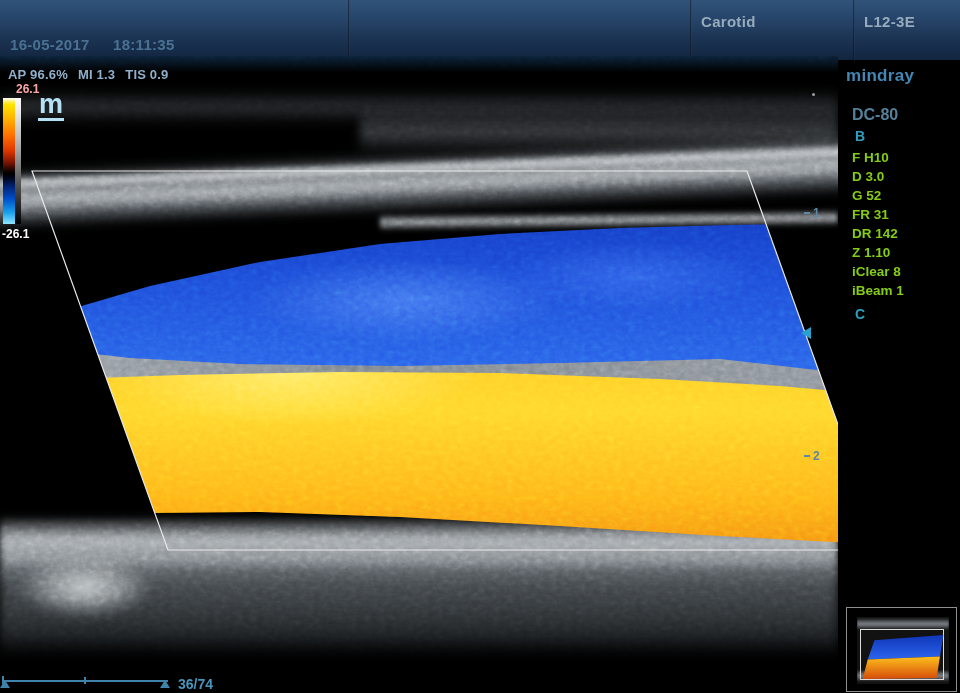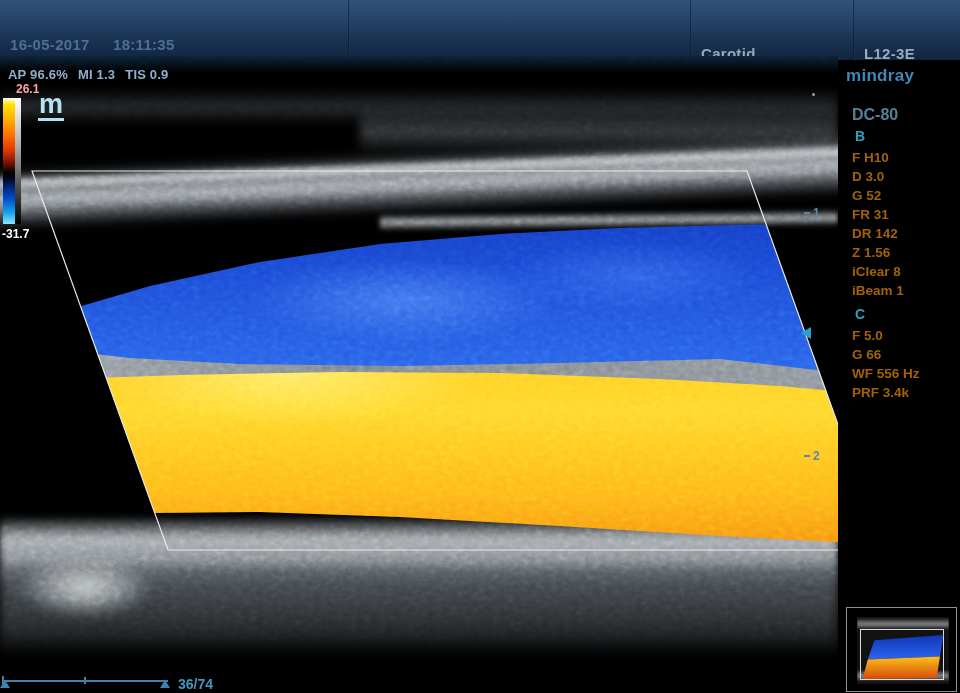--- a/index.html
+++ b/index.html
@@ -8,21 +8,21 @@
   .screen { position:relative; width:960px; height:693px; background:#000; overflow:hidden; }
 
   
   .topbar { position:absolute; left:0; top:0; width:960px; height:62px;
     background:linear-gradient(180deg,#31537a 0%,#27456a 30%,#1b3352 65%,#122540 100%);
     border-bottom:2px solid #000; }
   .topbar .vdiv { position:absolute; top:0; width:2px; height:62px;
     background:linear-gradient(90deg,rgba(0,0,0,.55),rgba(90,130,170,.18)); }
   .tb-text { position:absolute; font-weight:bold; font-size:15px; letter-spacing:.3px; }
   .tb-dim  { color:#4a7193; }
-  .tb-lt   { color:#97abbe;margin-top:32px; }
+  .tb-lt   { color:#97abbe; }
 
   
   .image-area { position:absolute; left:0; top:56px; width:838px; height:612px;
     background:#000; overflow:hidden; }
   .ia-topnavy { position:absolute; left:0; top:0; width:838px; height:16px;
     background:linear-gradient(180deg,#0b2136 0%,rgba(4,12,20,.0) 100%); }
   .glayer { position:absolute; }
 
   .fascia1 { left:-30px; top:96px; width:900px; height:60px; transform:rotate(-2.4deg);
     background:linear-gradient(180deg,rgba(90,97,104,0) 0%,rgba(125,132,139,.75) 30%,rgba(186,192,197,.95) 52%,rgba(110,117,124,.7) 74%,rgba(60,66,72,0) 100%);
@@ -104,21 +104,21 @@
   .cine-triR { position:absolute; left:160px; top:4px; width:0; height:0;
     border-left:5px solid transparent; border-right:5px solid transparent; border-bottom:8px solid #3f82ab; }
   .cine-count { position:absolute; left:178px; top:0; color:#4795bd; font-size:14px; font-weight:bold; }
 
   
   .sidebar { position:absolute; left:838px; top:64px; width:122px; height:629px; background:#000; }
   .brand { position:absolute; left:8px; top:2px; color:#4486b4; font-size:17px; font-weight:bold; letter-spacing:.3px; }
   .model { position:absolute; left:14px; top:42px; color:#54809b; font-size:16px; font-weight:bold; }
   .mode-label { position:absolute; left:17px; color:#2f9fc0; font-size:14px; font-weight:bold; }
   .plist { position:absolute; left:14px; width:106px; }
-  .p { color:#a16207; font-size:13.5px; font-weight:bold; line-height:19px; white-space:nowrap; }
+  .p { color:#84cc16; font-size:13.5px; font-weight:bold; line-height:19px; white-space:nowrap; }
 
   
   .thumb-panel { position:absolute; left:846px; top:607px; width:111px; height:85px;
     border:1px solid #8e8e8e; background:#000; }
   .thumb-img { position:absolute; left:10px; top:9px; width:92px; height:67px; background:#121212;
     overflow:hidden; }
   .t-streak-top { position:absolute; left:0; top:2px; width:92px; height:10px;
     background:linear-gradient(180deg,rgba(120,126,132,.2),rgba(150,156,162,.85),rgba(90,96,102,.2)); filter:blur(1px); }
   .t-streak-bot { position:absolute; left:0; top:54px; width:92px; height:10px;
     background:linear-gradient(180deg,rgba(140,146,152,.3),rgba(160,166,172,.8),rgba(80,86,92,.2)); filter:blur(1px); }
@@ -177,21 +177,21 @@
     </svg>
 
     <div class="ap-line">
       <span>AP 96.6%</span><span>MI 1.3</span><span>TIS 0.9</span>
     </div>
     <span class="cmax">26.1</span>
     <div class="cbar">
       <div class="cstrip"></div>
       <div class="gstrip"></div>
     </div>
-    <span class="cmin">-31.7</span>
+    <span class="cmin">-26.1</span>
     <div class="mlogo">m</div>
 
     <div class="dot0"></div>
     <div class="depth-mark" style="left:804px; top:150px">
       <span class="tick"></span>
       <span>1</span>
     </div>
     <div class="depth-mark" style="left:804px; top:393px">
       <span class="tick"></span>
       <span>2</span>
@@ -212,32 +212,26 @@
     <div class="brand">mindray</div>
     <div class="model">DC-80</div>
 
     <div class="mode-label" style="top:64px">B</div>
     <div class="plist" style="top:84px">
       <div class="p">F H10</div>
       <div class="p">D 3.0</div>
       <div class="p">G 52</div>
       <div class="p">FR 31</div>
       <div class="p">DR 142</div>
-      <div class="p">Z 1.56</div>
+      <div class="p">Z 1.10</div>
       <div class="p">iClear 8</div>
       <div class="p">iBeam 1</div>
     </div>
 
     <div class="mode-label" style="top:242px">C</div>
-    <div class="plist" style="top:262px">
-      <div class="p">F 5.0</div>
-      <div class="p">G 66</div>
-      <div class="p">WF 556 Hz</div>
-      <div class="p">PRF 3.4k</div>
-    </div>
   </div>
 
   <div class="thumb-panel">
     <div class="thumb-img">
       <div class="t-streak-top"></div>
       <div class="t-streak-bot"></div>
       <div class="t-box">
         <div class="t-blue"></div>
         <div class="t-orange"></div>
       </div>

